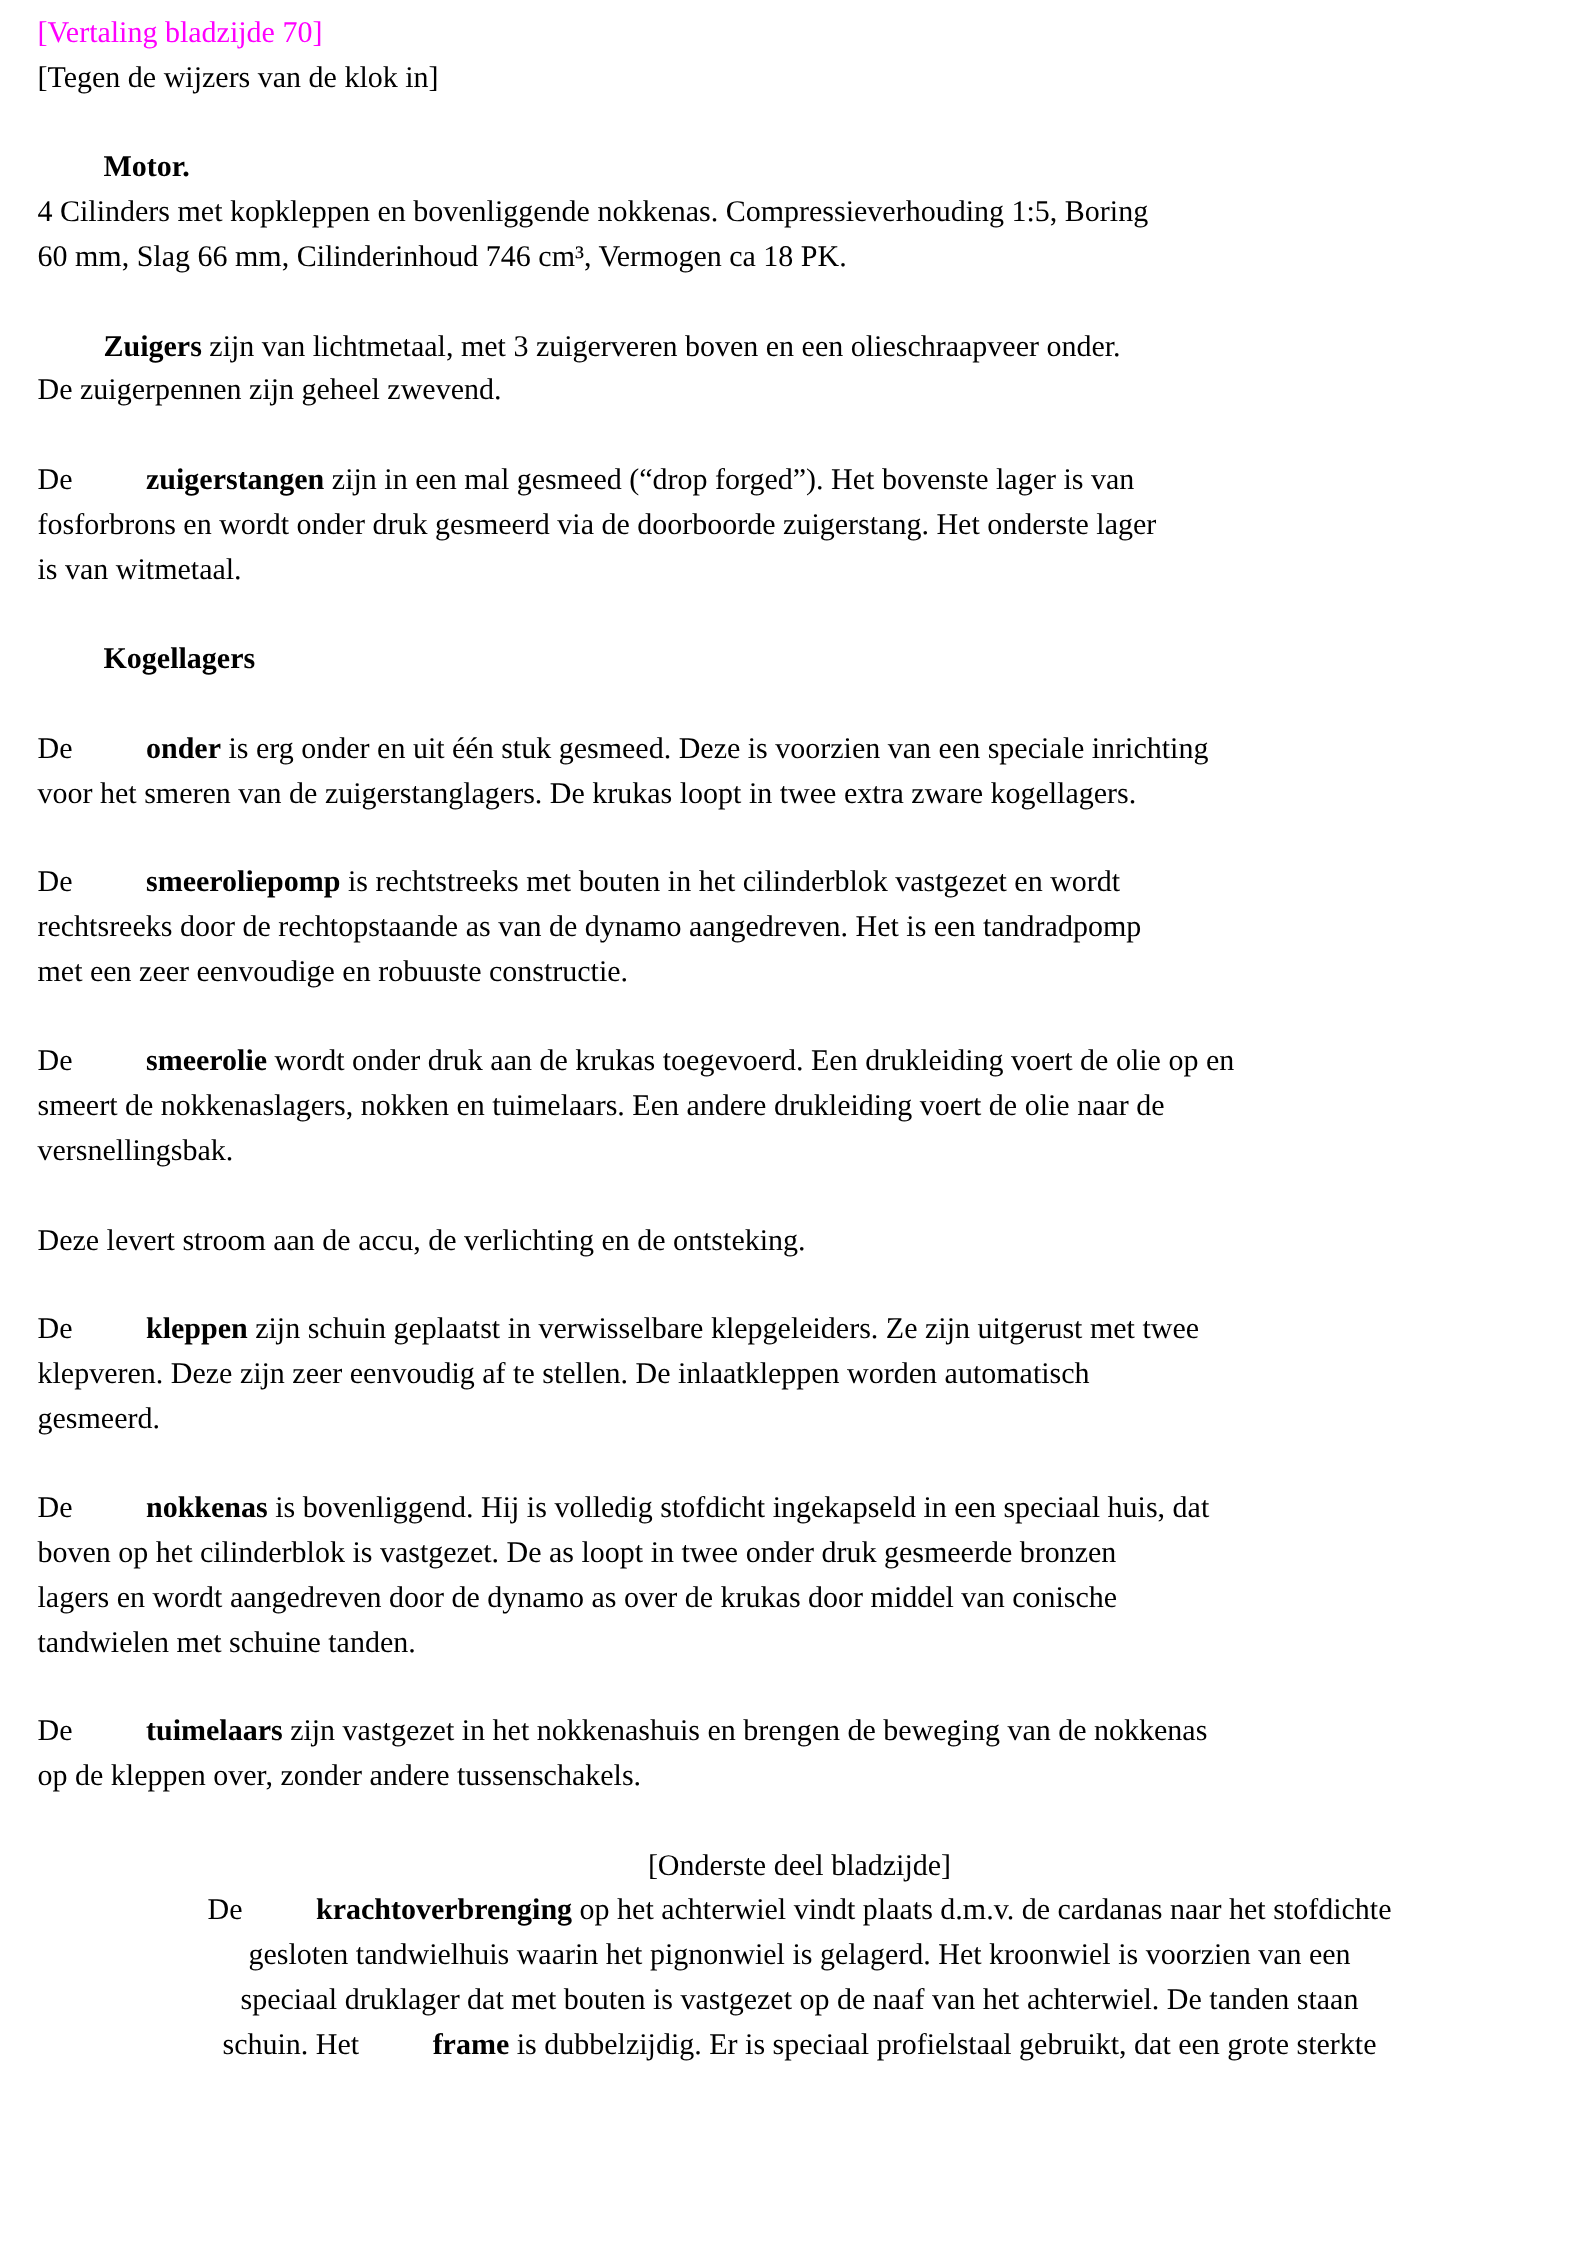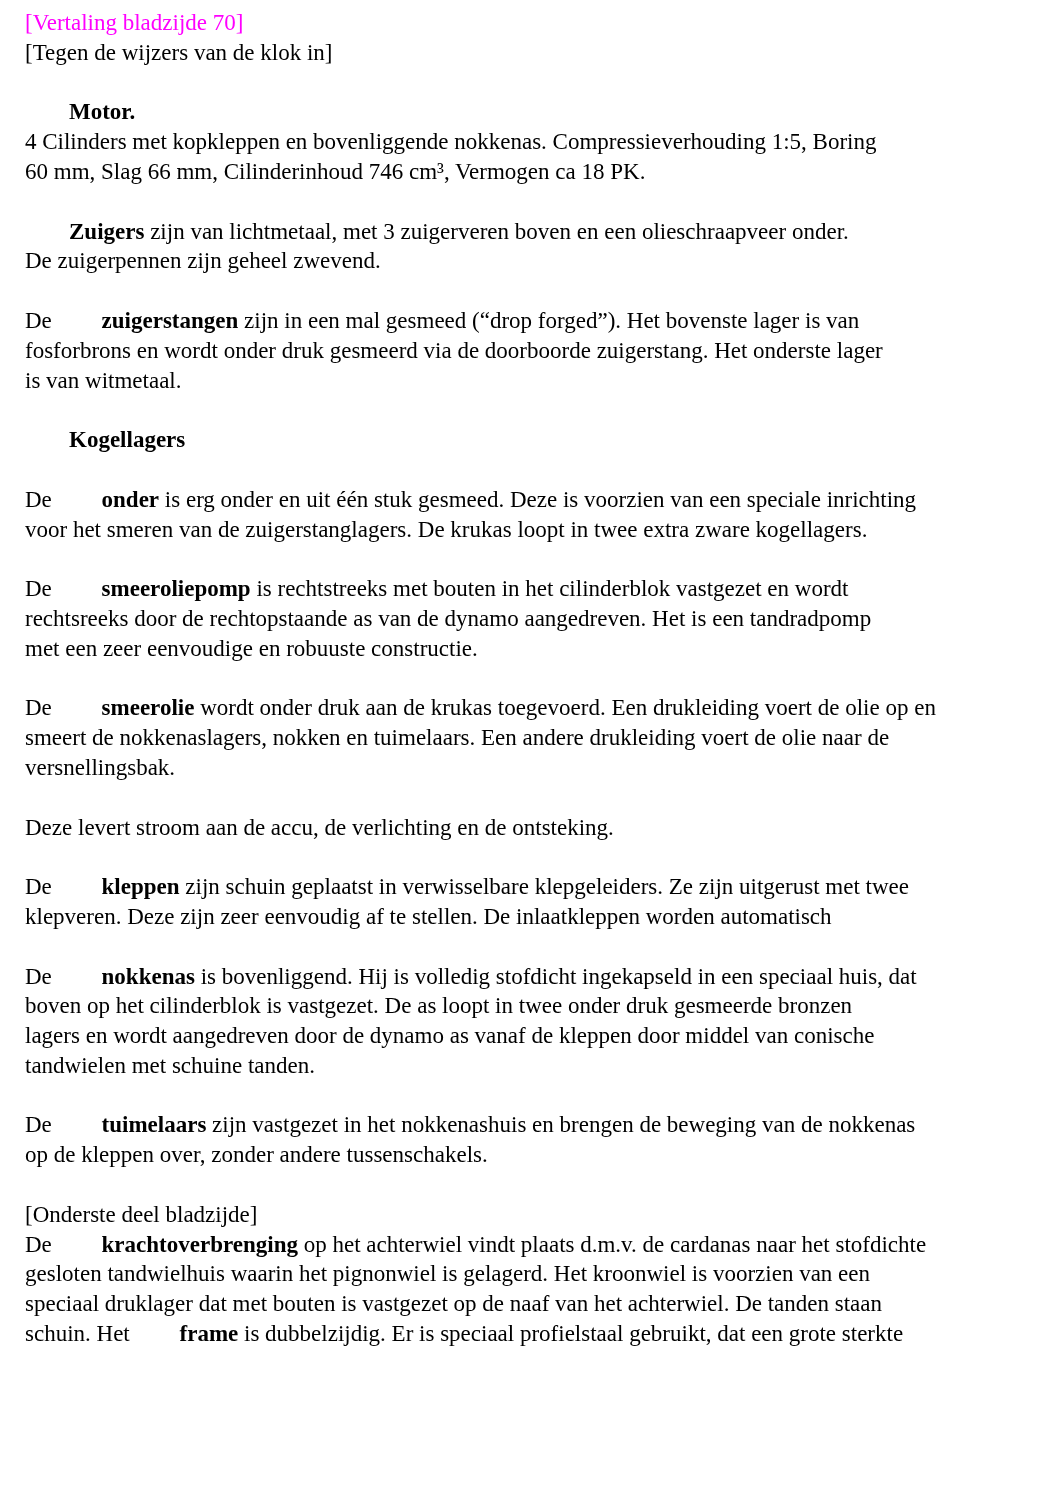--- a/index.html
+++ b/index.html
@@ -9,26 +9,26 @@
     width: 1061px;
     height: 1501px;
     overflow: hidden;
   }
   .doc {
     box-sizing: border-box;
     width: 1061px;
     height: 1501px;
     padding: 8px 20px 0 25px;
     font-family: "Liberation Serif", "DejaVu Serif", serif;
-    font-size: 23px;
+    font-size: 20px;
     color: #000000;
     overflow: hidden;
   }
   .para { margin: 0 0 29.8px 0; }
-  .para:last-child { margin-bottom: 0; }
+  .para:last-child { margin-bottom: 0; text-align: center; }
   .line {
     line-height: 29.8px;
     height: 29.8px;
     white-space: pre;
   }
   .b { font-weight: bold; margin-left: 44px; }
 </style>
 </head>
 <body>
 
@@ -69,25 +69,26 @@
       <div class="line"><span>De </span><span class="b">smeerolie</span><span> wordt onder druk aan de krukas toegevoerd. Een drukleiding voert de olie op en</span></div>
       <div class="line"><span>smeert de nokkenaslagers, nokken en tuimelaars. Een andere drukleiding voert de olie naar de</span></div>
       <div class="line"><span>versnellingsbak.</span></div>
     </div>
     <div class="para">
       <div class="line"><span>Deze levert stroom aan de accu, de verlichting en de ontsteking.</span></div>
     </div>
     <div class="para">
       <div class="line"><span>De </span><span class="b">kleppen</span><span> zijn schuin geplaatst in verwisselbare klepgeleiders. Ze zijn uitgerust met twee</span></div>
       <div class="line"><span>klepveren. Deze zijn zeer eenvoudig af te stellen. De inlaatkleppen worden automatisch</span></div>
+      <div class="line"><span>gesmeerd.</span></div>
     </div>
     <div class="para">
       <div class="line"><span>De </span><span class="b">nokkenas</span><span> is bovenliggend. Hij is volledig stofdicht ingekapseld in een speciaal huis, dat</span></div>
       <div class="line"><span>boven op het cilinderblok is vastgezet. De as loopt in twee onder druk gesmeerde bronzen</span></div>
-      <div class="line"><span>lagers en wordt aangedreven door de dynamo as vanaf de kleppen door middel van conische</span></div>
+      <div class="line"><span>lagers en wordt aangedreven door de dynamo as over de krukas door middel van conische</span></div>
       <div class="line"><span>tandwielen met schuine tanden.</span></div>
     </div>
     <div class="para">
       <div class="line"><span>De </span><span class="b">tuimelaars</span><span> zijn vastgezet in het nokkenashuis en brengen de beweging van de nokkenas</span></div>
       <div class="line"><span>op de kleppen over, zonder andere tussenschakels.</span></div>
     </div>
     <div class="para">
       <div class="line"><span>[Onderste deel bladzijde]</span></div>
       <div class="line"><span>De </span><span class="b">krachtoverbrenging</span><span> op het achterwiel vindt plaats d.m.v. de cardanas naar het stofdichte</span></div>
       <div class="line"><span>gesloten tandwielhuis waarin het pignonwiel is gelagerd. Het kroonwiel is voorzien van een</span></div>

